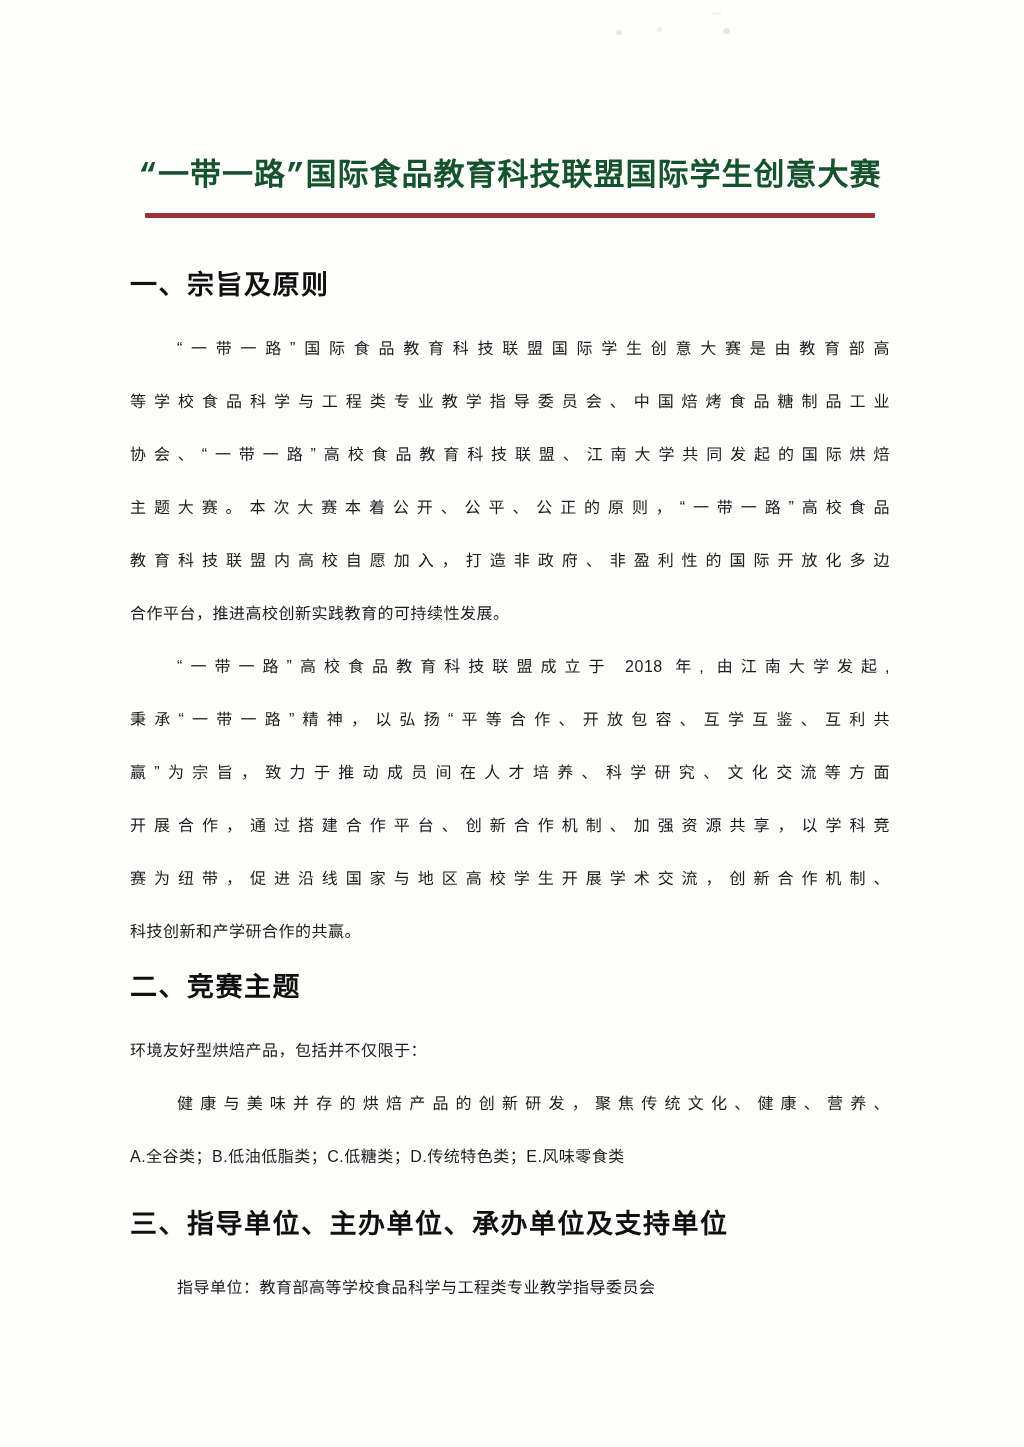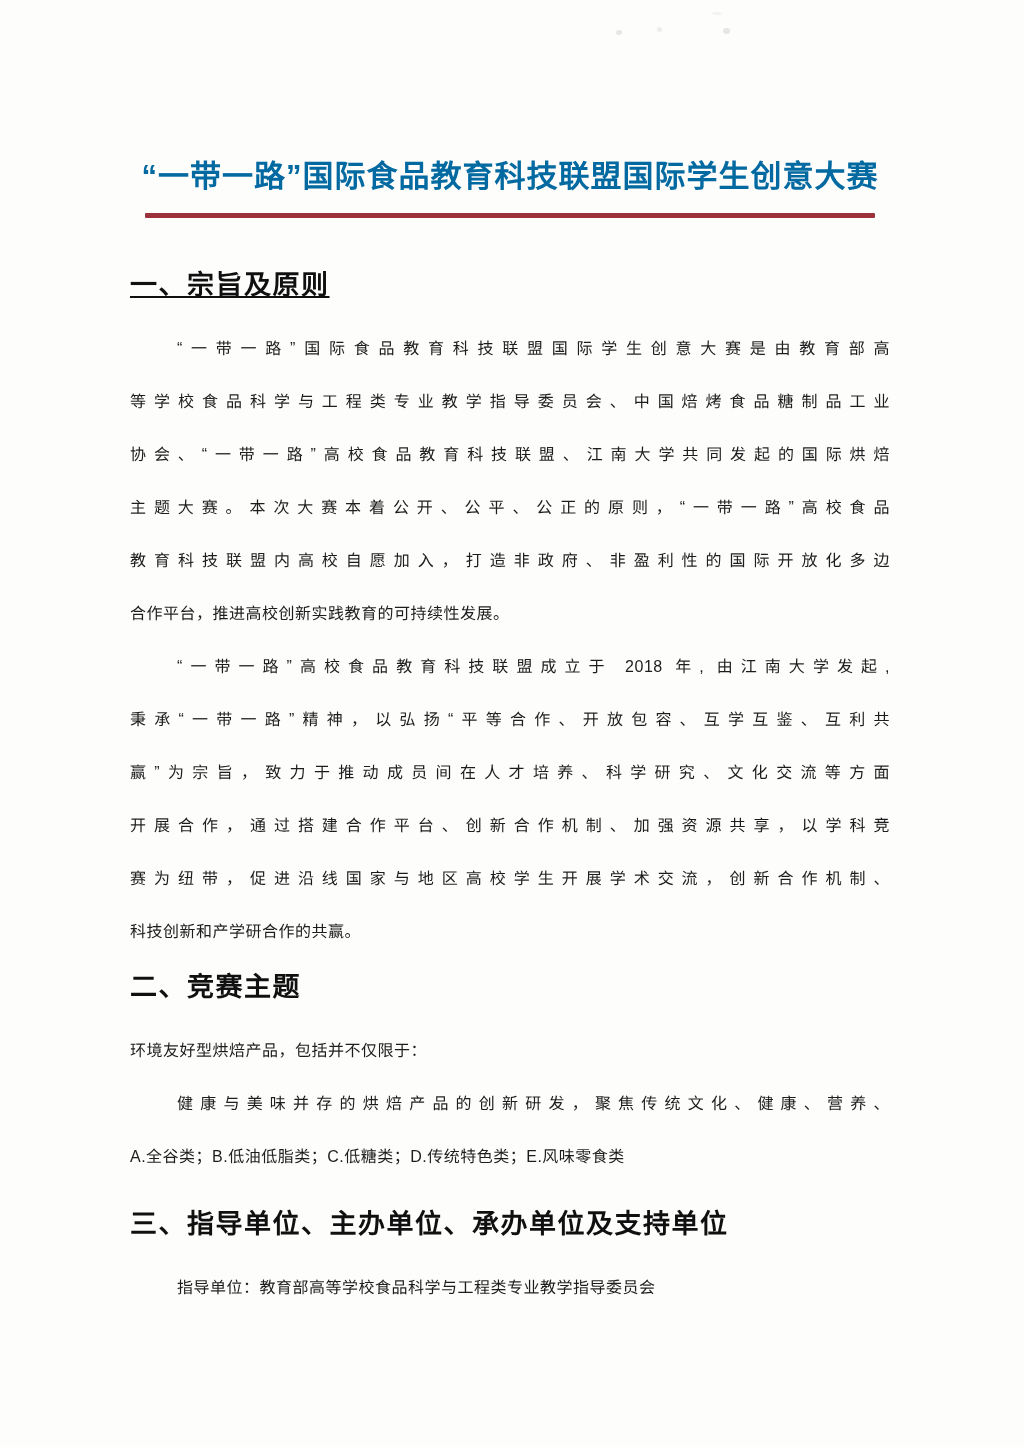--- a/index.html
+++ b/index.html
@@ -17,44 +17,44 @@
     font-family: "Liberation Sans", sans-serif;
     color: #1d1d1d;
   }
   .content {
     padding: 0 134px 0 130px; 
   }
   
   .doc-title {
     margin: 156px 0 0 0;
     text-align: center;
-    font-family: Liberation Sans, sans-serif;
+    font-family: Liberation Mono, monospace;
     font-weight: 700;
     font-size: 31px;
     line-height: 1.35;
     letter-spacing: 1px;
-    color: #0369a1;
+    color: #14532d;
   }
   .title-rule {
     margin: 15px auto 0 auto;
     width: 730px;
     height: 5px;
     background: #9c323c;
     border-radius: 1px;
   }
   
   .sec-heading {
     font-size: 27px;
     font-weight: 700;
     color: #101010;
     letter-spacing: 1.5px;
     line-height: 34px;
     margin: 0;
   }
-  .sec-heading.h1 { margin-top: 50px; text-decoration: underline; }
+  .sec-heading.h1 { margin-top: 50px; }
   .sec-heading.h2 { margin-top: 12px; }
   .sec-heading.h3 { margin-top: 24px; }
   
   .para { margin: 0; }
   .para.gap-after-heading { margin-top: 20px; }
   .bl {
     font-size: 16px;
     line-height: 53px;
     height: 53px;
     text-align: justify;

